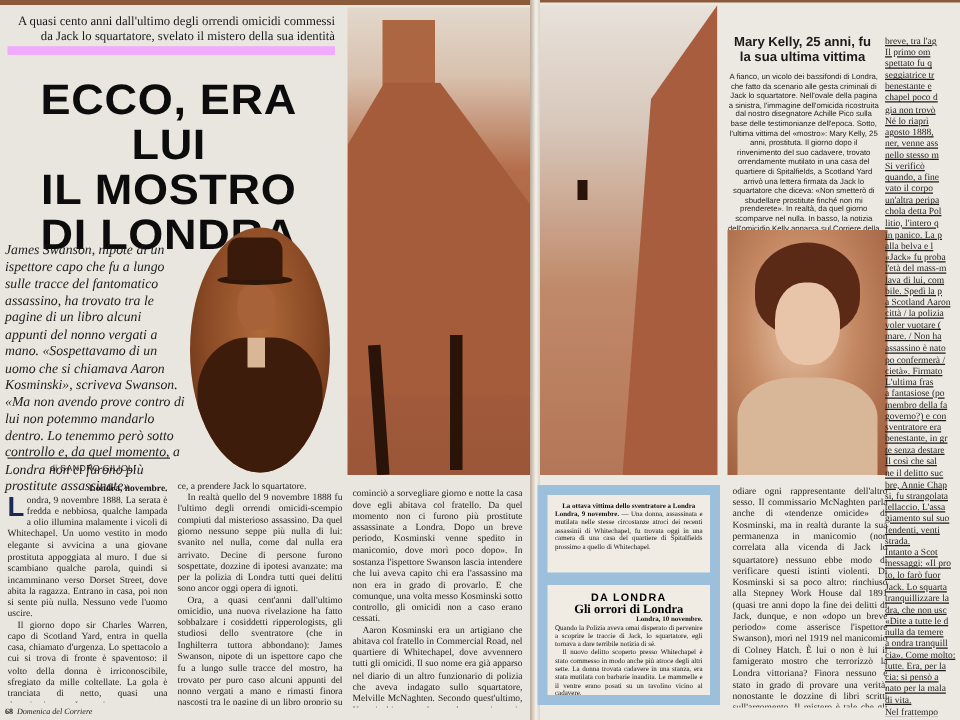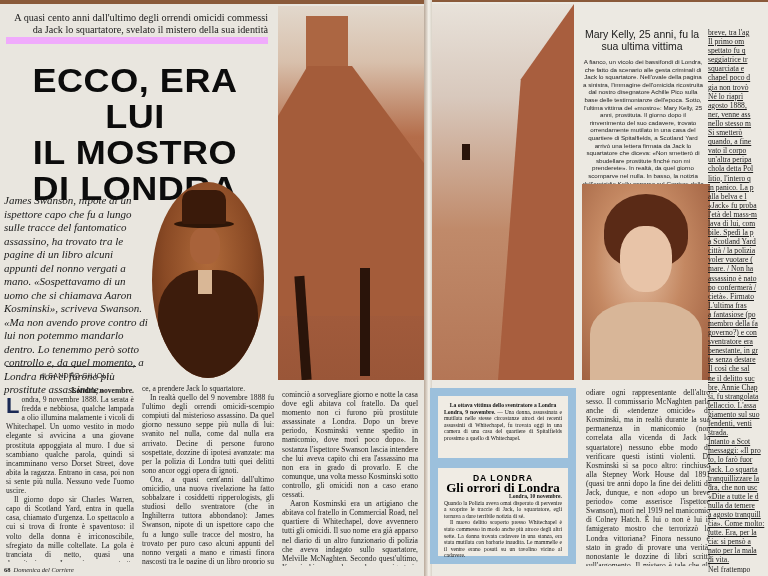--- a/index.html
+++ b/index.html
@@ -20,36 +20,36 @@
   .portrait .face { position:absolute; left:38px; top:46px; width:30px; height:36px; background:#a8623a; border-radius:40%; }
   .portrait .body { position:absolute; left:6px; top:88px; width:100px; height:110px; background:#3d1c0c; border-radius:40% 40% 0 0; }
   .portrait .collar { position:absolute; left:46px; top:88px; width:14px; height:24px; background:#d9b796; }
   .photo-left { position:absolute; left:278px; top:6px; width:148px; height:374px; background:linear-gradient(180deg,#e2d8cc 0%,#d8c0ac 15%,#b46d4a 35%,#a65e3e 70%,#9a5638 100%); overflow:hidden; }
   .photo-left .house { position:absolute; left:0; top:60px; width:148px; height:250px; background:#a45c3a; clip-path:polygon(0 20%,20% 0,50% 0,100% 40%,100% 100%,0 100%); }
   .photo-left .chimney { position:absolute; left:28px; top:10px; width:42px; height:55px; background:#ac6642; }
   .photo-left .post { position:absolute; width:10px; background:#2a140a; }
   .photo-right { position:absolute; left:428px; top:4px; width:146px; height:376px; background:linear-gradient(180deg,#e8e2da 0%,#d8c8bc 25%,#c08a6a 60%,#b47656 100%); overflow:hidden; }
   .photo-right .wall { position:absolute; left:70px; top:0; width:76px; height:376px; background:#a85e3e; clip-path:polygon(30% 20%,100% 0,100% 100%,0 100%); }
   .photo-right .lamp { position:absolute; left:34px; top:140px; width:8px; height:16px; background:#2a140a; }
-  .sidebar-title { position:absolute; left:584px; top:28px; width:116px; font-family:"Liberation Sans", sans-serif; font-weight:normal; font-size:10.5px; line-height:12px; color:#1a1a1a; text-align:center; }
+  .sidebar-title { position:absolute; left:584px; top:28px; width:116px; font-family:"Liberation Sans", sans-serif; font-weight:bold; font-size:10.5px; line-height:12px; color:#1a1a1a; text-align:center; }
   .sidebar-body { position:absolute; left:582px; top:58px; width:122px; font-family:"Liberation Sans", sans-serif; font-size:6.2px; line-height:7.6px; color:#1a1a1a; text-align:center; }
   .kelly { position:absolute; left:582px; top:184px; width:128px; height:196px; background:radial-gradient(ellipse at 45% 40%, #e6c2a6 0%, #c48862 45%, #9a5a3c 100%); overflow:hidden; }
   .kelly .hair { position:absolute; left:22px; top:10px; width:84px; height:74px; background:#5a2a16; border-radius:50% 50% 40% 40%; }
   .kelly .face { position:absolute; left:38px; top:42px; width:52px; height:66px; background:#e8c4a8; border-radius:45%; }
   .kelly .blouse { position:absolute; left:8px; top:118px; width:112px; height:80px; background:#d8b698; border-radius:40% 40% 0 0; }
   .col { position:absolute; font-size:7.6px; line-height:9.1px; color:#1c1c1c; text-align:justify; }
   .col p { margin:0; text-indent:8px; }
   .col .dateline { text-align:right; font-weight:bold; text-indent:0; }
   .dropcap { float:left; font-family:"Liberation Sans", sans-serif; font-weight:900; font-size:22px; line-height:18px; color:#1b2a55; margin-right:2px; margin-top:2px; }
   .box { position:absolute; left:430px; top:388px; width:146px; height:176px; background:#9cc0dc; }
   .box .inner1 { position:absolute; left:8px; top:8px; width:130px; height:62px; background:#f0ece4; }
   .box .inner2 { position:absolute; left:8px; top:80px; width:130px; height:88px; background:#f0ece4; }
   .box .txt { font-size:5.6px; line-height:6.6px; color:#111; text-align:justify; padding:6px 6px; }
   .box .t-title { font-family:"Liberation Sans", sans-serif; font-weight:bold; font-size:8.6px; line-height:9px; text-align:center; letter-spacing:1px; margin-top:6px; }
-  .box .t-sub { font-family:"Liberation Serif", serif; font-weight:bold; font-size:13px; line-height:9px; text-align:center; }
+  .box .t-sub { font-family:"Liberation Serif", serif; font-weight:bold; font-size:10px; line-height:9px; text-align:center; }
   .folio { position:absolute; left:4px; top:566px; font-size:6.5px; font-style:italic; color:#222; }
   .folio b { font-style:normal; font-weight:bold; margin-right:3px; }
   .rcol { position:absolute; left:708px; top:28px; width:60px; font-size:7.6px; line-height:9.1px; color:#1c1c1c; overflow:hidden; height:545px; white-space:nowrap; }
   .rcol p { margin:0;text-decoration:underline; }
 </style>
 </head>
 <body>
 
 <div class="spread">
   <div class="page-left"></div>
@@ -141,40 +141,40 @@
   <div class="col" style="left:586px;top:388px;width:124px;height:178px;overflow:hidden;">
     <p style="text-indent:0">odiare ogni rappresentante dell'altro sesso. Il commissario McNaghten parla anche di «tendenze omicide» di Kosminski, ma in realtà durante la sua permanenza in manicomio (non correlata alla vicenda di Jack lo squartatore) nessuno ebbe modo di verificare questi istinti violenti. Di Kosminski si sa poco altro: rinchiuso alla Stepney Work House dal 1891 (quasi tre anni dopo la fine dei delitti di Jack, dunque, e non «dopo un breve periodo» come asserisce l'ispettore Swanson), morì nel 1919 nel manicomio di Colney Hatch. È lui o non è lui il famigerato mostro che terrorizzò la Londra vittoriana? Finora nessuno è stato in grado di provare una verità, nonostante le dozzine di libri scritti sull'argomento. Il mistero è tale che gli storici non sono neppure d'accordo tra loro su quali e quanti siano stati i crimini commessi da Jack: c'è chi dice cinque, c'è chi arriva a venti.</p>
 
   </div>
 
   <div class="rcol" id="col5">
       <p>breve, tra l'ag</p>
       <p>Il primo om</p>
       <p>spettato fu q</p>
       <p>seggiatrice tr</p>
-      <p>squarciata e </p>
+      <p>benestante e </p>
       <p>chapel poco d</p>
       <p>gia non trovò</p>
       <p>Né lo riaprì </p>
       <p>agosto 1888, </p>
       <p>ner, venne ass</p>
       <p>nello stesso m</p>
-      <p>Si smetterò</p>
+      <p>Si verificò</p>
       <p>quando, a fine</p>
       <p>vato il corpo </p>
       <p>un'altra peripa</p>
       <p>chola detta Pol</p>
       <p>litio, l'intero q</p>
       <p>in panico. La p</p>
       <p>alla belva e l</p>
       <p>«Jack» fu proba</p>
       <p>l'età del mass-m</p>
       <p>lava di lui, com</p>
       <p>bile. Spedì la p</p>
-      <p>a Scotland Yard</p>
+      <p>a Scotland Aaron</p>
       <p>città / la polizia</p>
       <p>voler vuotare (</p>
       <p>mare. / Non ha</p>
       <p>assassino è nato</p>
       <p>po confermerà /</p>
       <p>cietà». Firmato</p>
       <p>L'ultima fras</p>
       <p>a fantasiose (po</p>
       <p>membro della fa</p>
       <p>governo?) e con</p>
@@ -190,21 +190,21 @@
       <p>fendenti, venti</p>
       <p>strada.</p>
       <p>Intanto a Scot</p>
       <p>messaggi: «Il pro</p>
       <p>to, lo farò fuor</p>
       <p>Jack. Lo squarta</p>
       <p>tranquillizzare la</p>
       <p>dra, che non usc</p>
       <p>«Dite a tutte le d</p>
       <p>nulla da temere </p>
-      <p>a agosto tranquill</p>
+      <p>a ondra tranquill</p>
       <p>cia». Come molto:</p>
       <p>tutte. Era, per la</p>
       <p>cia: si pensò a </p>
       <p>nato per la mala</p>
       <p>di vita.</p>
       <p>Nel frattempo</p>
     </div>
 </div>
 
 </body></html>

